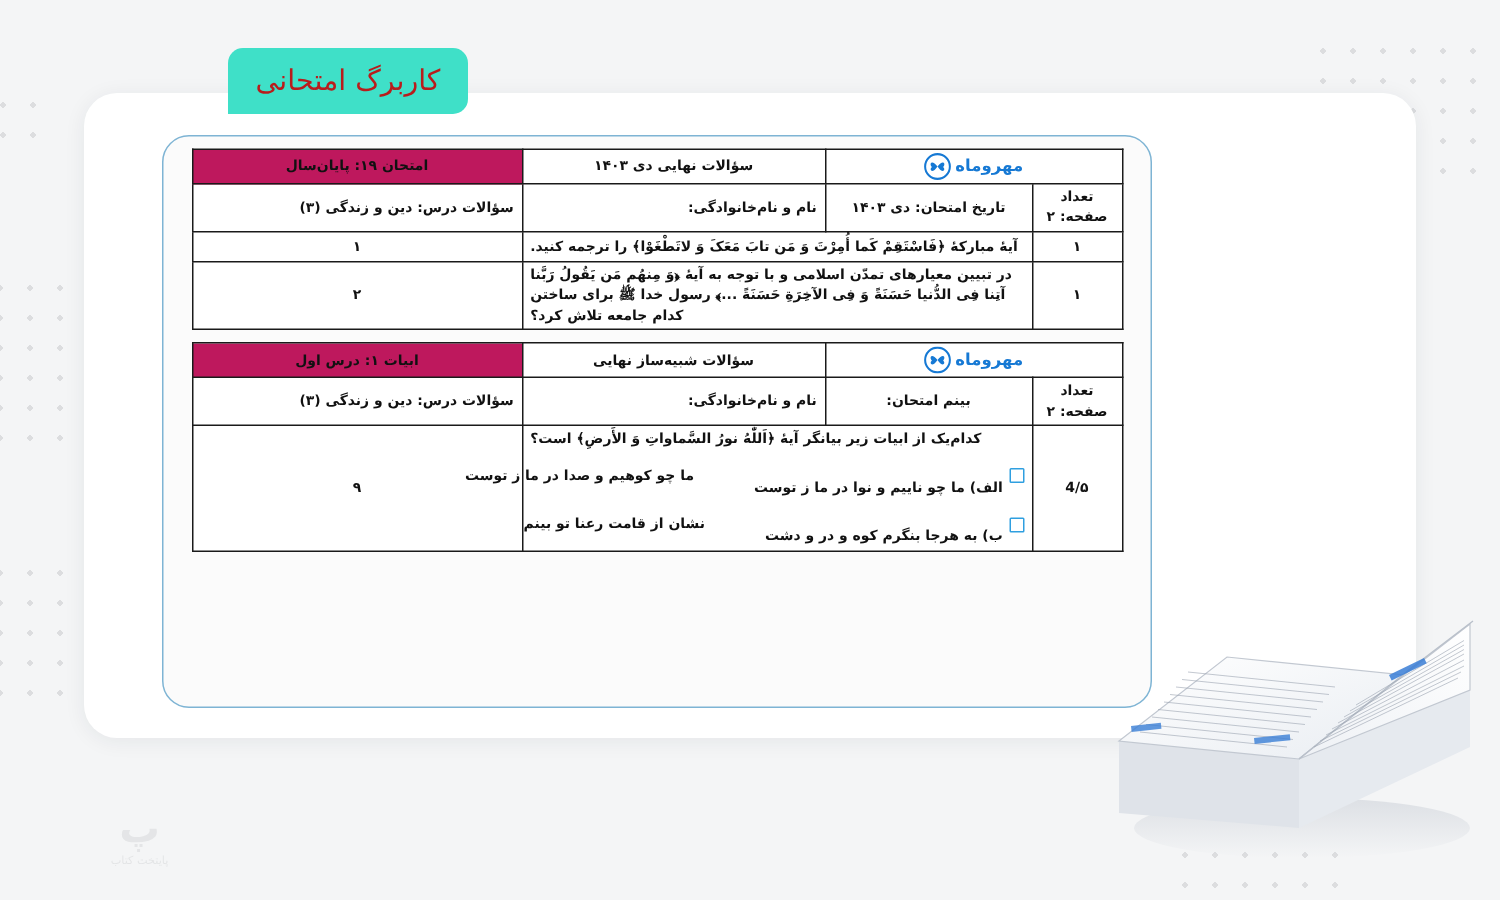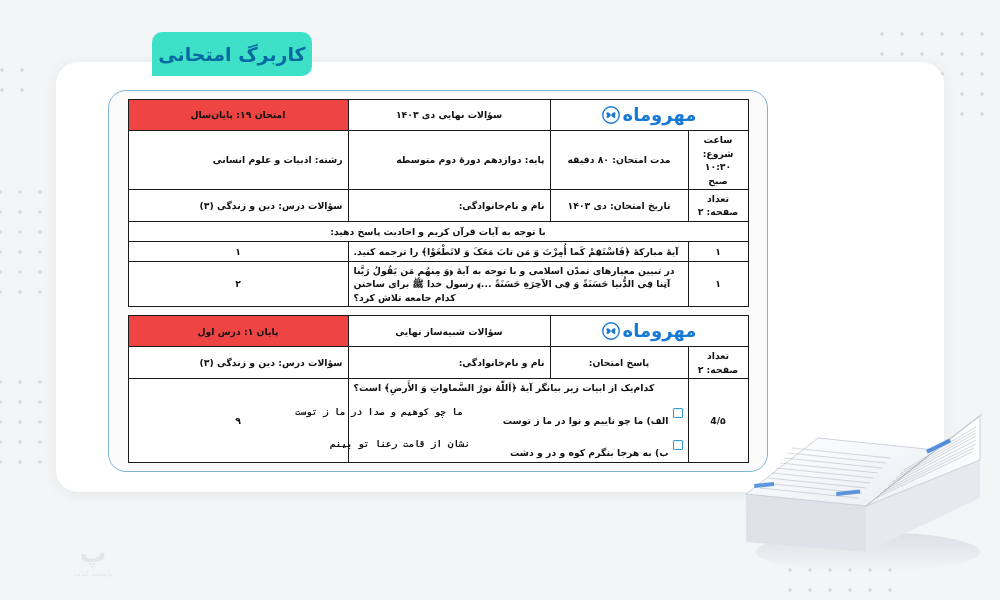--- a/index.html
+++ b/index.html
@@ -39,22 +39,22 @@
     height: 44px;
     background: #3fe0c8;
     border-radius: 10px 10px 10px 0;
     display: flex;
     align-items: center;
     justify-content: center;
     z-index: 4;
   }
   .badge span {
     font-size: 19px;
-    font-weight: bold;
-    color: #0369a1;
+    font-weight: normal;
+    color: #b91c1c;
     letter-spacing: -0.2px;
     direction: rtl;
     text-align: right;
   }
 
   
   .card {
     position: absolute;
     top: 62px;
     left: 56px;
@@ -101,21 +101,21 @@
     font-weight: bold;
     color: #111;
     vertical-align: middle;
     line-height: 1.45;
     height: 20px;
     box-sizing: border-box;
   }
 
   
   td.title-cell {
-    background: #ef4444;
+    background: #be185d;
     color: #ffffff;
     text-align: center;
     font-size: 12.5px;
     font-weight: bold;
     height: 23px;
     letter-spacing: -0.2px;
   }
   
   td.logo-cell {
     text-align: center;
@@ -123,21 +123,21 @@
     height: 23px;
   }
   .logo-wrap {
     display: flex;
     align-items: center;
     justify-content: center;
     gap: 3px;
     direction: rtl;
   }
   .logo-text {
-    font-size: 18px;
+    font-size: 11px;
     font-weight: bold;
     color: #1679d4;
     letter-spacing: -0.4px;
   }
   .butterfly {
     width: 18px; height: 18px;
     flex: 0 0 18px;
   }
 
   td.c { text-align: center; }
@@ -173,21 +173,21 @@
   }
   .checkbox {
     width: 8px; height: 8px;
     border: 1.2px solid #2f9fe0;
     border-radius: 1px;
     flex: 0 0 8px;
     background: #fff;
   }
   .opt-label { white-space: nowrap; }
   .opt-a { flex: 0 0 auto; margin-top: 16px; }
-  .opt-b { margin-right: 36px; font-family: Liberation Mono, monospace; }
+  .opt-b { margin-right: 36px; }
 
   
   .book {
     position: absolute;
     bottom: 18px;
     right: 14px;
     width: 246px;
     height: 180px;
     z-index: 6;
     pointer-events: none;
@@ -251,33 +251,24 @@
                 <circle cx="12" cy="12" r="11" fill="none" stroke="#1679d4" stroke-width="1.8"></circle>
                 <path d="M12 12 C7.5 5.5, 4 9, 7 12.5 C4.2 15, 7.5 19, 12 12 Z" fill="#1679d4"></path>
                 <path d="M12 12 C16.5 5.5, 20 9, 17 12.5 C19.8 15, 16.5 19, 12 12 Z" fill="#1679d4"></path>
               </svg>
             </div>
           </td>
           <td class="c" colspan="2">سؤالات نهایی دی ۱۴۰۳</td>
           <td class="title-cell">امتحان ۱۹: پایان‌سال</td>
         </tr>
         <tr>
-          <td class="c meta">ساعت شروع: ۱۰:۳۰ صبح</td>
-          <td class="c meta">مدت امتحان: ۸۰ دقیقه</td>
-          <td class="r meta" colspan="2">پایه: دوازدهم دورهٔ دوم متوسطه</td>
-          <td class="r meta">رشته: ادبیات و علوم انسانی</td>
-        </tr>
-        <tr>
           <td class="c meta">تعداد صفحه: ۲</td>
           <td class="c meta">تاریخ امتحان: دی ۱۴۰۳</td>
           <td class="r meta" colspan="2">نام و نام‌خانوادگی:</td>
           <td class="r meta">سؤالات درس: دین و زندگی (۳)</td>
-        </tr>
-        <tr>
-          <td class="instruction" colspan="5">با توجه به آیات قرآن کریم و احادیث پاسخ دهید:</td>
         </tr>
         <tr>
           <td class="qmark">۱</td>
           <td class="qbody" colspan="3">آیهٔ مبارکهٔ ﴿فَاسْتَقِمْ کَما أُمِرْتَ وَ مَن تابَ مَعَکَ وَ لاتَطْغَوْا﴾ را ترجمه کنید.</td>
           <td class="qnum" style="width:28px">۱</td>
         </tr>
         <tr>
           <td class="qmark">۱</td>
           <td class="qbody" colspan="3">در تبیین معیارهای تمدّن اسلامی و با توجه به آیهٔ ﴿وَ مِنهُم مَن یَقُولُ رَبَّنا آتِنا فِی الدُّنیا حَسَنَةً وَ فِی الآخِرَةِ حَسَنَةً ...﴾ رسول خدا ﷺ برای ساختن کدام جامعه تلاش کرد؟</td>
           <td class="qnum">۲</td>
@@ -301,25 +292,25 @@
             <div class="logo-wrap">
               <span class="logo-text">مهروماه</span>
               <svg class="butterfly" viewBox="0 0 24 24">
                 <circle cx="12" cy="12" r="11" fill="none" stroke="#1679d4" stroke-width="1.8"></circle>
                 <path d="M12 12 C7.5 5.5, 4 9, 7 12.5 C4.2 15, 7.5 19, 12 12 Z" fill="#1679d4"></path>
                 <path d="M12 12 C16.5 5.5, 20 9, 17 12.5 C19.8 15, 16.5 19, 12 12 Z" fill="#1679d4"></path>
               </svg>
             </div>
           </td>
           <td class="c" colspan="2">سؤالات شبیه‌ساز نهایی</td>
-          <td class="title-cell">پایان ۱: درس اول</td>
+          <td class="title-cell">ابیات ۱: درس اول</td>
         </tr>
         <tr>
           <td class="c meta">تعداد صفحه: ۲</td>
-          <td class="c meta">پاسخ امتحان:</td>
+          <td class="c meta">بینم امتحان:</td>
           <td class="r meta" colspan="2">نام و نام‌خانوادگی:</td>
           <td class="r meta">سؤالات درس: دین و زندگی (۳)</td>
         </tr>
         <tr>
           <td class="qmark">4/۵</td>
           <td class="qbody" colspan="3">
             <div>کدام‌یک از ابیات زیر بیانگر آیهٔ ﴿اَللّٰهُ نورُ السَّماواتِ وَ الأَرضِ﴾ است؟</div>
             <div class="opt-row">
               <span class="checkbox"></span>
               <span class="opt-label opt-a">الف) ما چو ناییم و نوا در ما ز توست</span>

